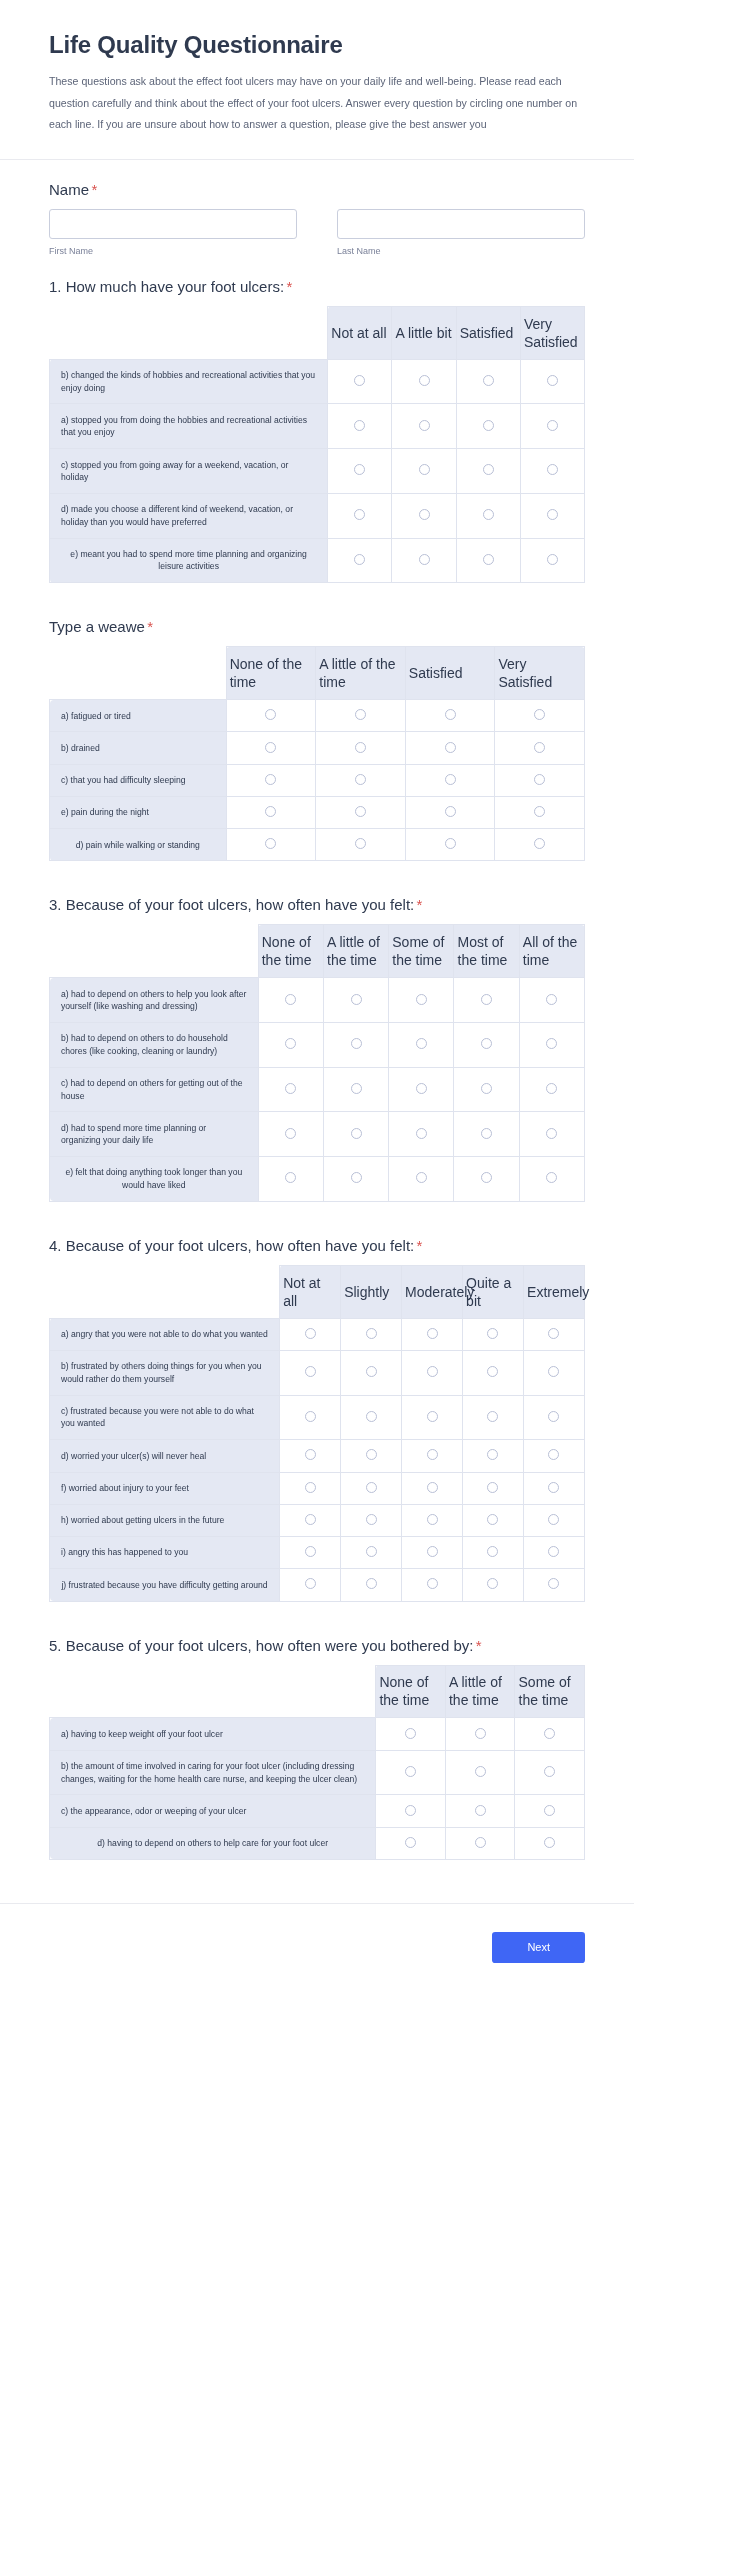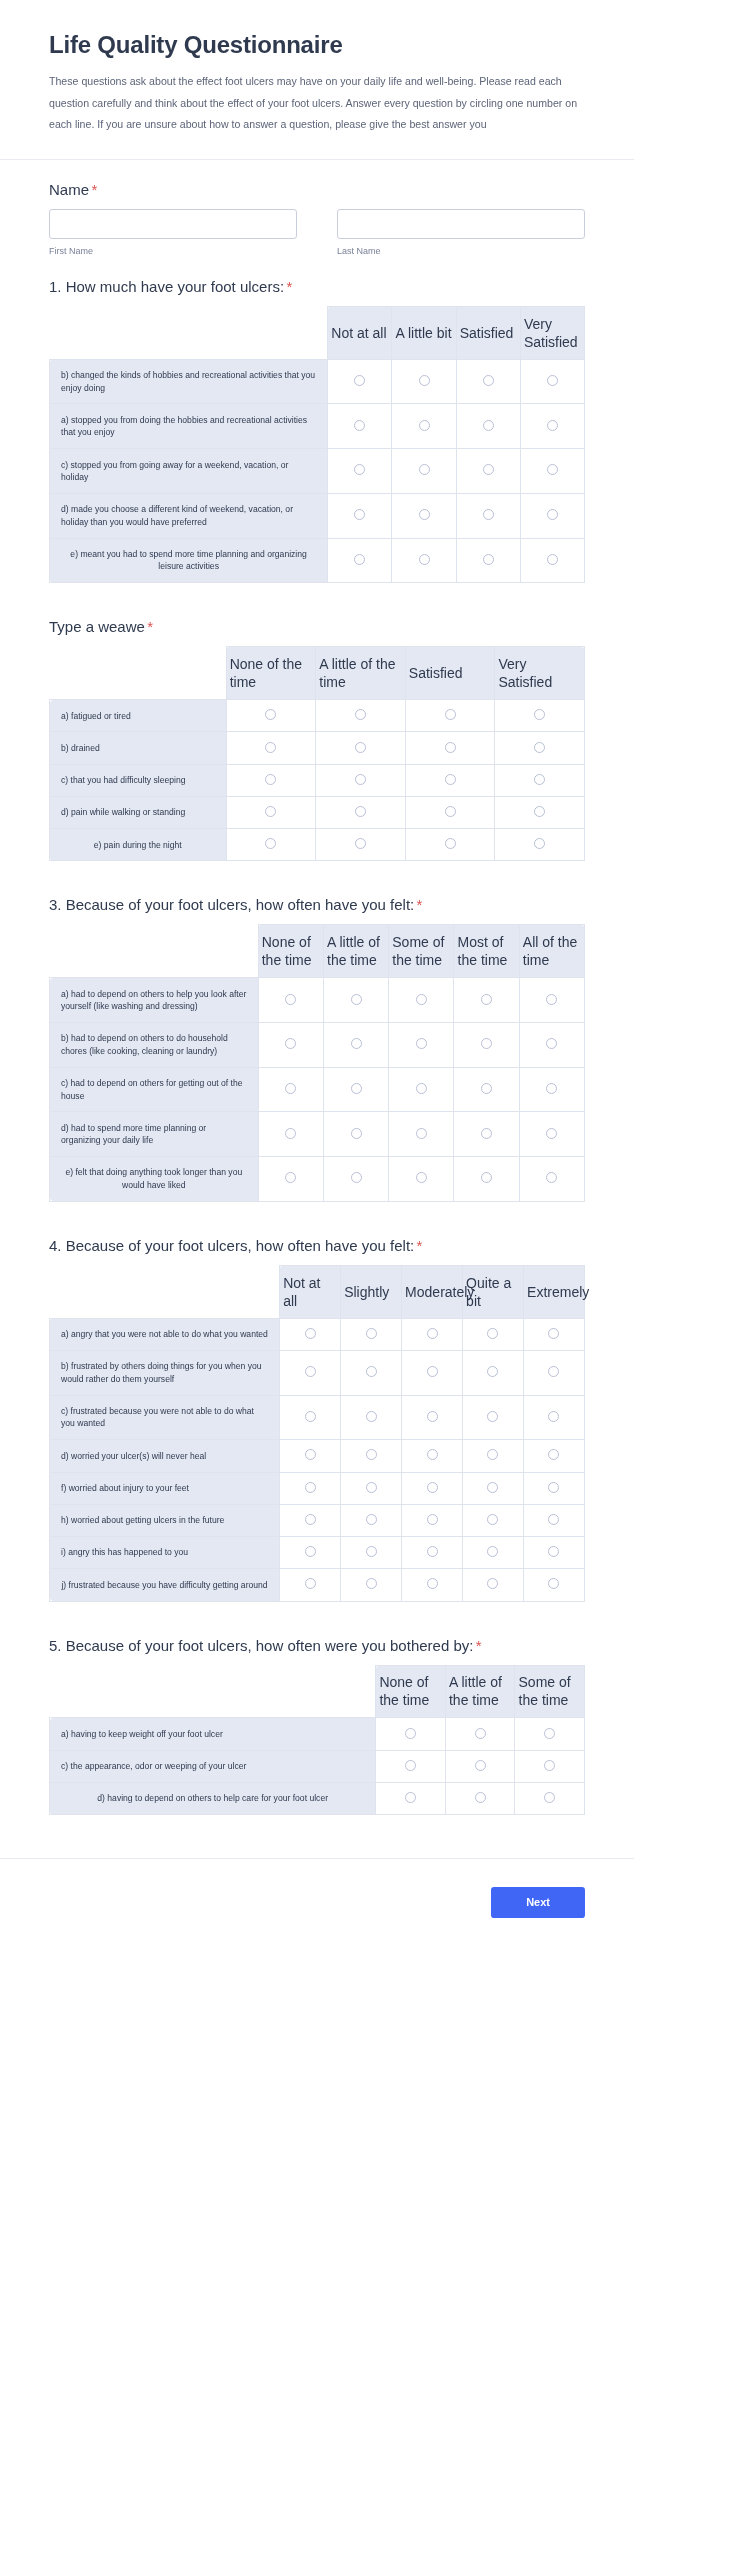--- a/index.html
+++ b/index.html
@@ -141,21 +141,20 @@
     background: #3f66f5;
     color: #ffffff;
     border: none;
     border-radius: 3.1px;
     font-size: 11px;
     font-family: "Liberation Sans", sans-serif;
     padding: 0 35px;
     height: 31px;
     min-width: 82px;
     cursor: pointer;
-    font-weight: bold;
   }
 </style>
 </head>
 <body>
 
 <div class="page">
 
   <div class="form-header">
     <h1 class="form-title">Life Quality Questionnaire</h1>
     <p class="form-subtitle">These questions ask about the effect foot ulcers may have on your daily life and well-being. Please read each question carefully and think about the effect of your foot ulcers. Answer every question by circling one number on each line. If you are unsure about how to answer a question, please give the best answer you</p>
@@ -276,28 +275,28 @@
                   <td class="cell"><span class="radio"></span></td>
                 </tr>
                 <tr>
                   <th class="rowlabel">c) that you had difficulty sleeping</th>
                   <td class="cell"><span class="radio"></span></td>
                   <td class="cell"><span class="radio"></span></td>
                   <td class="cell"><span class="radio"></span></td>
                   <td class="cell"><span class="radio"></span></td>
                 </tr>
                 <tr>
+                  <th class="rowlabel">e) pain during the night</th>
+                  <td class="cell"><span class="radio"></span></td>
+                  <td class="cell"><span class="radio"></span></td>
+                  <td class="cell"><span class="radio"></span></td>
+                  <td class="cell"><span class="radio"></span></td>
+                </tr>
+                <tr>
                   <th class="rowlabel">d) pain while walking or standing</th>
-                  <td class="cell"><span class="radio"></span></td>
-                  <td class="cell"><span class="radio"></span></td>
-                  <td class="cell"><span class="radio"></span></td>
-                  <td class="cell"><span class="radio"></span></td>
-                </tr>
-                <tr>
-                  <th class="rowlabel">e) pain during the night</th>
                   <td class="cell"><span class="radio"></span></td>
                   <td class="cell"><span class="radio"></span></td>
                   <td class="cell"><span class="radio"></span></td>
                   <td class="cell"><span class="radio"></span></td>
                 </tr>
               </tbody>
             </table>
           </div>
         </div>
         <div class="q-block">
@@ -477,20 +476,26 @@
                 </tr>
               </thead>
               <tbody>
                 <tr>
                   <th class="rowlabel">a) having to keep weight off your foot ulcer</th>
                   <td class="cell"><span class="radio"></span></td>
                   <td class="cell"><span class="radio"></span></td>
                   <td class="cell"><span class="radio"></span></td>
                 </tr>
                 <tr>
+                  <th class="rowlabel">b) the amount of time involved in caring for your foot ulcer (including dressing changes, waiting for the home health care nurse, and keeping the ulcer clean)</th>
+                  <td class="cell"><span class="radio"></span></td>
+                  <td class="cell"><span class="radio"></span></td>
+                  <td class="cell"><span class="radio"></span></td>
+                </tr>
+                <tr>
                   <th class="rowlabel">c) the appearance, odor or weeping of your ulcer</th>
                   <td class="cell"><span class="radio"></span></td>
                   <td class="cell"><span class="radio"></span></td>
                   <td class="cell"><span class="radio"></span></td>
                 </tr>
                 <tr>
                   <th class="rowlabel">d) having to depend on others to help care for your foot ulcer</th>
                   <td class="cell"><span class="radio"></span></td>
                   <td class="cell"><span class="radio"></span></td>
                   <td class="cell"><span class="radio"></span></td>

